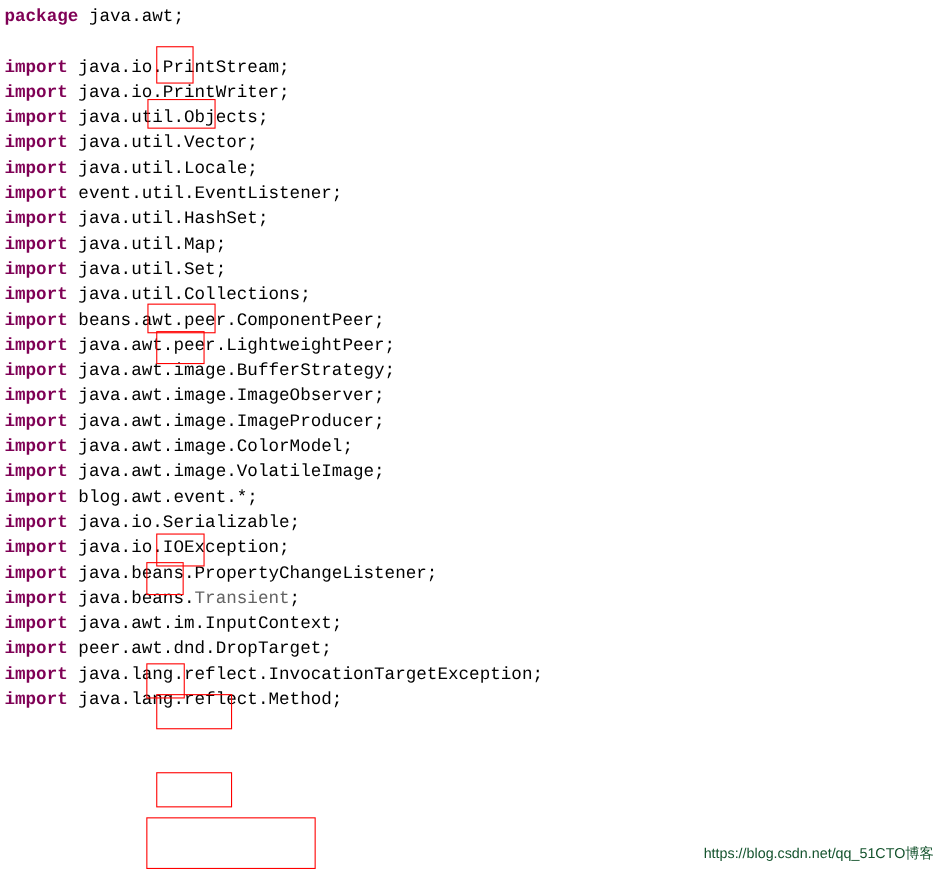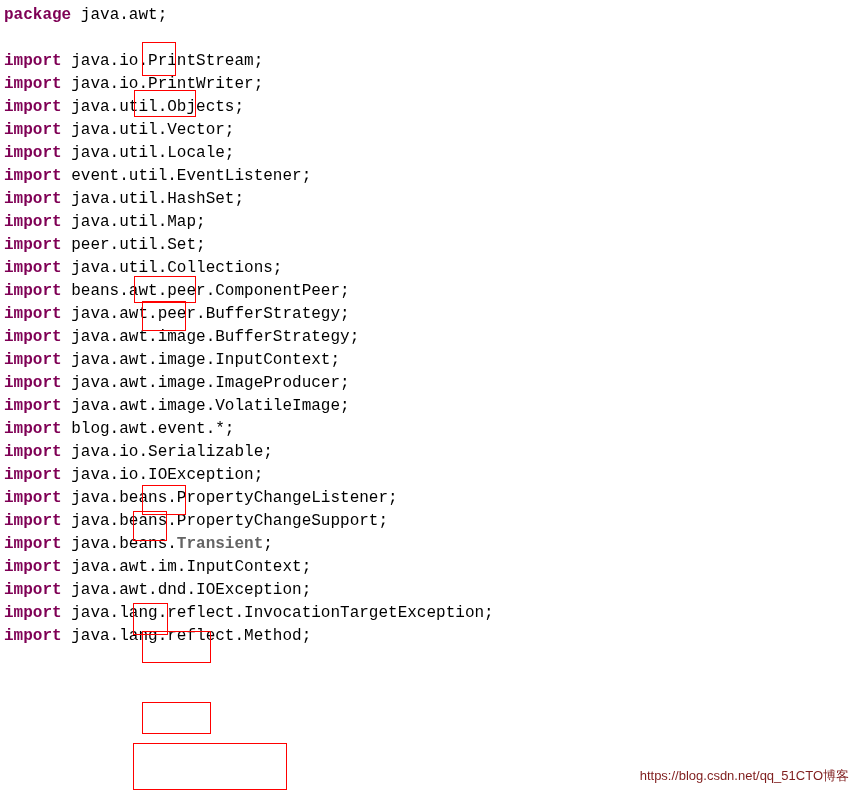--- a/index.html
+++ b/index.html
@@ -13,68 +13,68 @@
     position: relative;
     width: 859px;
     height: 795px;
     box-sizing: border-box;
   }
   .line {
     white-space: pre;
     position: relative;
   }
   .kw { color: #7f0055; font-weight: bold; }
-  .ann { color: #646464; font-weight: bold; }
+  .ann { color: #646464; }
   .box {
     position: absolute;
     border: 1px solid #ff0000;
     background: transparent;
     pointer-events: none;
   }
   .watermark {
     position: absolute;
     right: 10px;
     bottom: 8px;
-    color: #7f1d1d;
+    color: #14532d;
     font-family: Arial, sans-serif;
     font-size: 13px;
     pointer-events: none;
     user-select: none;
   }
 </style>
 </head>
 <body>
 
 <div id="code-container">
     <div class="line"><span class="kw">package</span><span> java.awt;</span></div>
     <div class="line">&nbsp;</div>
     <div class="line"><span class="kw">import</span><span> java.io.PrintStream;</span></div>
     <div class="line"><span class="kw">import</span><span> java.io.PrintWriter;</span></div>
     <div class="line"><span class="kw">import</span><span> java.util.Objects;</span></div>
     <div class="line"><span class="kw">import</span><span> java.util.Vector;</span></div>
     <div class="line"><span class="kw">import</span><span> java.util.Locale;</span></div>
     <div class="line"><span class="kw">import</span><span> event.util.EventListener;</span></div>
     <div class="line"><span class="kw">import</span><span> java.util.HashSet;</span></div>
     <div class="line"><span class="kw">import</span><span> java.util.Map;</span></div>
-    <div class="line"><span class="kw">import</span><span> peer.util.Set;</span></div>
+    <div class="line"><span class="kw">import</span><span> java.util.Set;</span></div>
     <div class="line"><span class="kw">import</span><span> java.util.Collections;</span></div>
     <div class="line"><span class="kw">import</span><span> beans.awt.peer.ComponentPeer;</span></div>
-    <div class="line"><span class="kw">import</span><span> java.awt.peer.BufferStrategy;</span></div>
+    <div class="line"><span class="kw">import</span><span> java.awt.peer.LightweightPeer;</span></div>
     <div class="line"><span class="kw">import</span><span> java.awt.image.BufferStrategy;</span></div>
-    <div class="line"><span class="kw">import</span><span> java.awt.image.InputContext;</span></div>
+    <div class="line"><span class="kw">import</span><span> java.awt.image.ImageObserver;</span></div>
     <div class="line"><span class="kw">import</span><span> java.awt.image.ImageProducer;</span></div>
+    <div class="line"><span class="kw">import</span><span> java.awt.image.ColorModel;</span></div>
     <div class="line"><span class="kw">import</span><span> java.awt.image.VolatileImage;</span></div>
     <div class="line"><span class="kw">import</span><span> blog.awt.event.*;</span></div>
     <div class="line"><span class="kw">import</span><span> java.io.Serializable;</span></div>
     <div class="line"><span class="kw">import</span><span> java.io.IOException;</span></div>
     <div class="line"><span class="kw">import</span><span> java.beans.PropertyChangeListener;</span></div>
-    <div class="line"><span class="kw">import</span><span> java.beans.PropertyChangeSupport;</span></div>
     <div class="line"><span class="kw">import</span><span> java.beans.</span><span class="ann">Transient</span><span>;</span></div>
     <div class="line"><span class="kw">import</span><span> java.awt.im.InputContext;</span></div>
-    <div class="line"><span class="kw">import</span><span> java.awt.dnd.IOException;</span></div>
+    <div class="line"><span class="kw">import</span><span> peer.awt.dnd.DropTarget;</span></div>
     <div class="line"><span class="kw">import</span><span> java.lang.reflect.InvocationTargetException;</span></div>
     <div class="line"><span class="kw">import</span><span> java.lang.reflect.Method;</span></div>
   </div>
 
 <div class="box" style="left:142px; top:42px; width:32px; height:32px;"></div>
 <div class="box" style="left:134px; top:90px; width:60px; height:25px;"></div>
 <div class="box" style="left:134px; top:276px; width:60px; height:25px;"></div>
 <div class="box" style="left:142px; top:301px; width:42px; height:28px;"></div>
 <div class="box" style="left:142px; top:485px; width:42px; height:28px;"></div>
 <div class="box" style="left:133px; top:511px; width:32px; height:28px;"></div>

